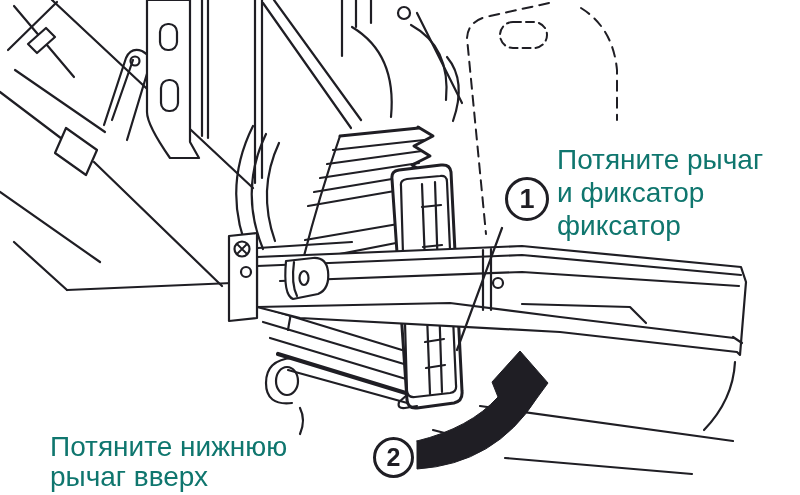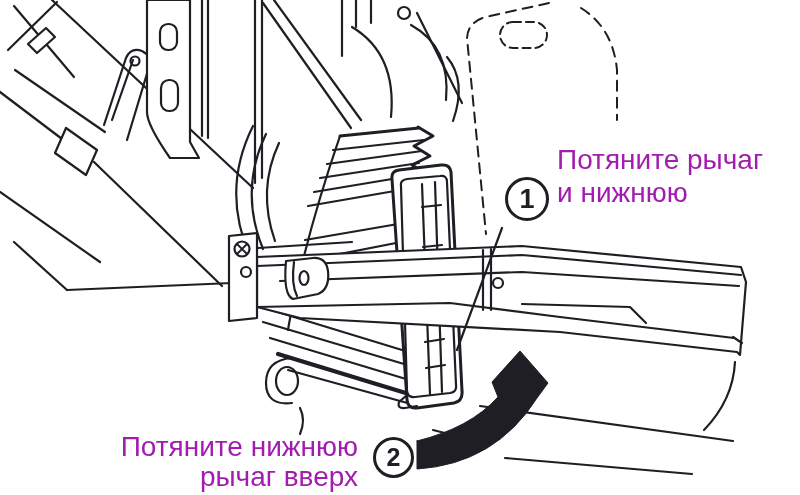--- a/index.html
+++ b/index.html
@@ -13,25 +13,25 @@
     stroke-linecap:round;stroke-linejoin:round;
   }
   .art .w{fill:#ffffff;}
   .art .bold{stroke-width:3;}
   .art .thick{stroke-width:4.2;}
   .art .thin{stroke-width:1.8;}
   .art .dash{stroke-dasharray:10 7;stroke-width:2;}
   .art .dash2{stroke-dasharray:8 5;stroke-width:2;}
   .art .solidink{fill:#1f1e24;stroke:#1f1e24;stroke-width:1;}
   .label{
-    position:absolute;color:#a21caf;font-size:28px;line-height:33px;
+    position:absolute;color:#0f766e;font-size:28px;line-height:33px;
     white-space:nowrap;
   }
   .label--1{left:557px;top:143px;}
-  .label--2{left:76px;top:432px;width:282px;text-align:right;line-height:30px;}
+  .label--2{left:50px;top:432px;width:282px;line-height:30px;}
   .badge{
     position:absolute;border:3.5px solid #1f1e24;border-radius:50%;
     background:#fff;color:#1f1e24;font-weight:bold;
     display:flex;align-items:center;justify-content:center;
   }
   .badge--1{left:505px;top:177px;width:38px;height:38px;font-size:27px;}
   .badge--2{left:373px;top:437px;width:35px;height:35px;font-size:25px;}
 </style>
 </head>
 <body>
@@ -154,21 +154,22 @@
 
   <div class="badge badge--1">
     <span>1</span>
   </div>
   <div class="badge badge--2">
     <span>2</span>
   </div>
 
   <div class="label label--1">
     <div>Потяните рычаг</div>
-    <div>и нижнюю</div>
+    <div>и фиксатор</div>
+    <div>фиксатор</div>
   </div>
 
   <div class="label label--2">
     <div>Потяните нижнюю</div>
     <div>рычаг вверх</div>
   </div>
 
 </div>
 
 </body></html>

